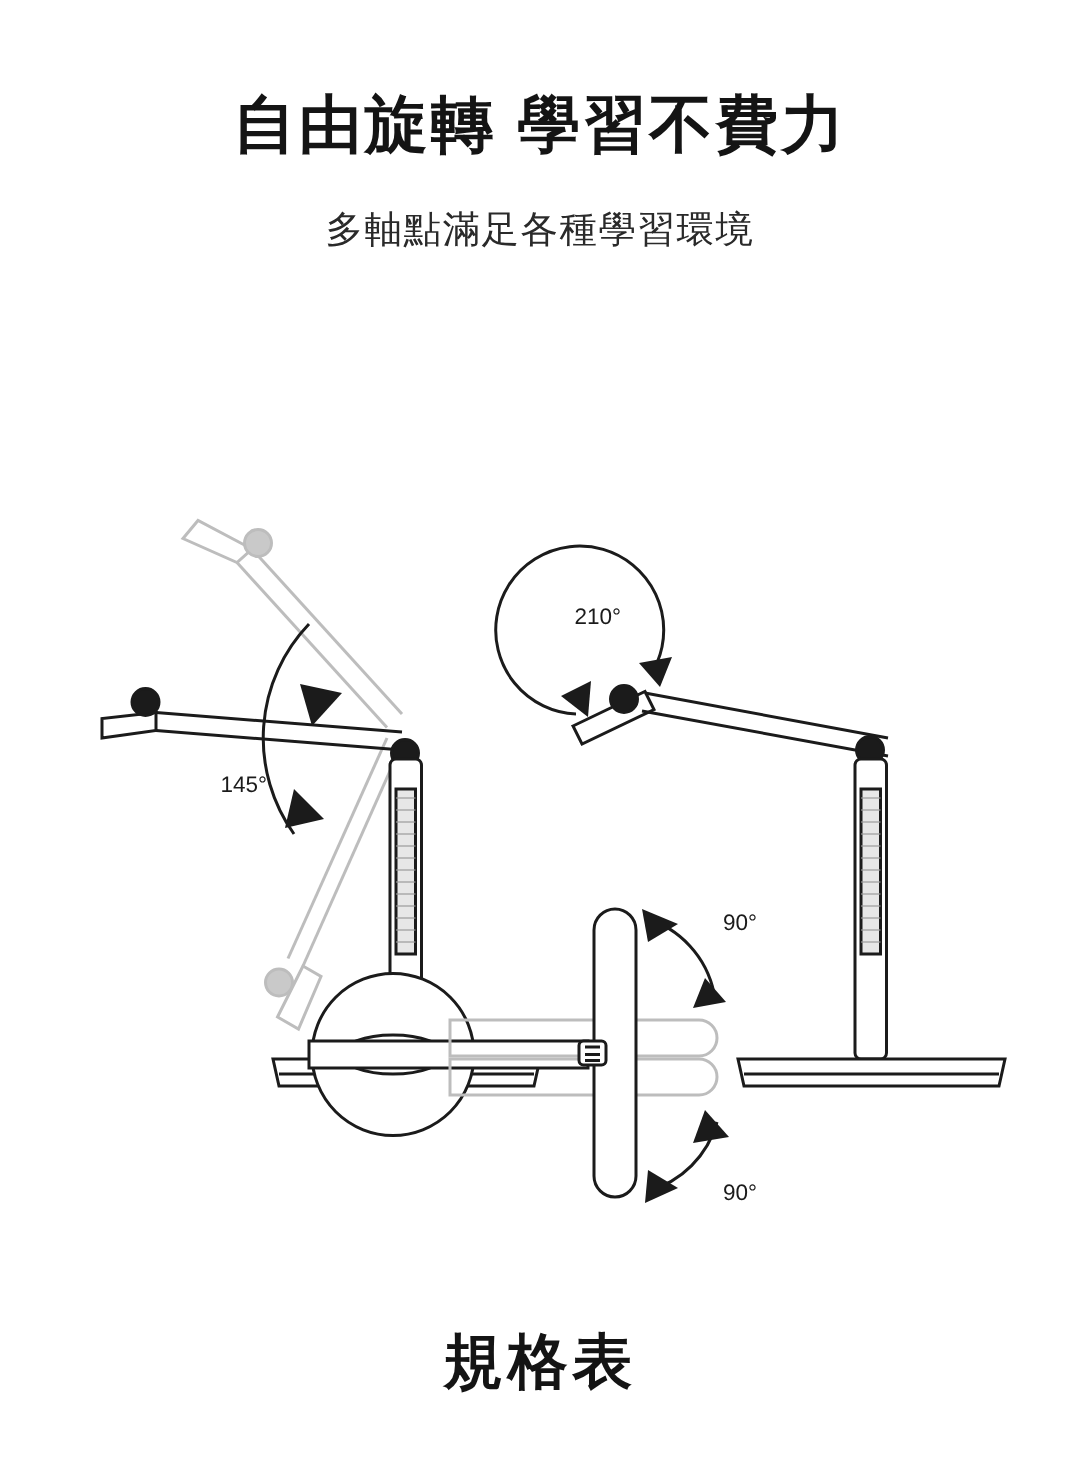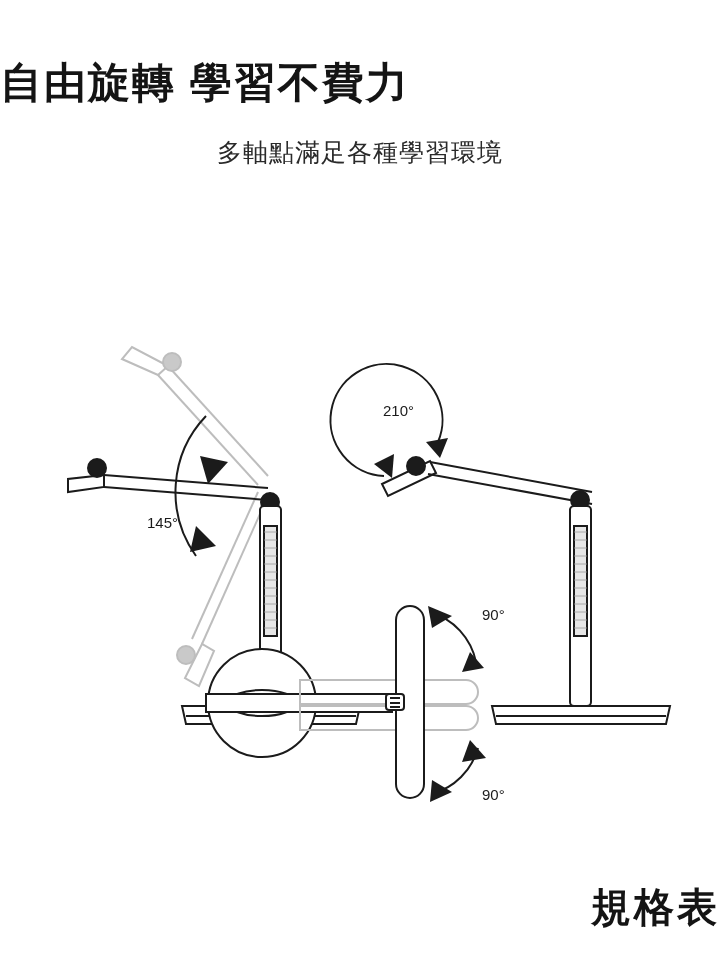--- a/index.html
+++ b/index.html
@@ -20,21 +20,21 @@
     position: relative;
     width: 720px;
     height: 980px;
     background: #ffffff;
   }
   .headline {
     position: absolute;
     top: 58px;
     left: 0;
     width: 720px;
-    text-align: left;
+    text-align: center;
     font-size: 42px;
     font-weight: 700;
     letter-spacing: 2px;
     color: #141414;
     line-height: 1.2;
   }
   .subhead {
     position: absolute;
     top: 136px;
     left: 0;
@@ -43,21 +43,21 @@
     font-size: 25px;
     font-weight: 400;
     letter-spacing: 1px;
     color: #2a2a2a;
   }
   .footer-title {
     position: absolute;
     top: 880px;
     left: 0;
     width: 720px;
-    text-align: right;
+    text-align: center;
     font-size: 40px;
     font-weight: 700;
     letter-spacing: 3px;
     color: #141414;
   }
   .diagram-area {
     position: absolute;
     top: 166px;
     left: 0;
     width: 720px;

